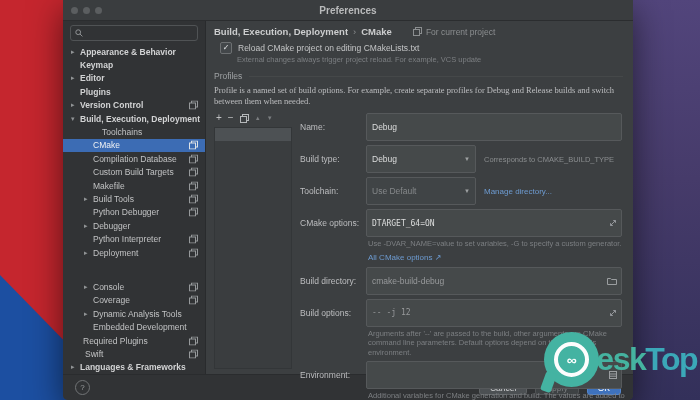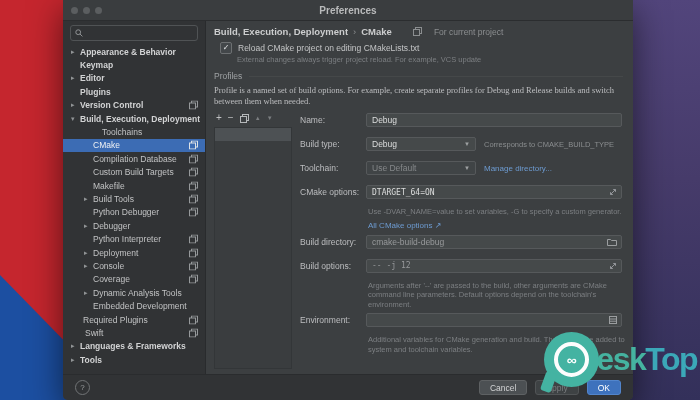--- a/index.html
+++ b/index.html
@@ -27,41 +27,41 @@
   .trow .picon{display:none;}
   .trow.has-icon .picon{display:block;position:absolute;right:7px;top:50%;transform:translateY(-50%);}
   .picon rect{stroke:#96999b;fill:none;}
   .picon rect.back{fill:#313335;}
   .trow.selected .picon rect{stroke:#dde2e6;}
   .trow.selected .picon rect.back{fill:#3c6cb4;}
   
   .content{flex:1;min-width:0;padding:3px 10px 0 8px;color:#bdbec0;position:relative;}
   .breadcrumb{display:flex;align-items:center;height:15px;font-size:9.5px;font-weight:700;color:#cccdce;gap:5px;}
   .bc-sep{color:#8b8e90;font-weight:400;}
-  .bc-scope{display:flex;align-items:center;gap:12px;margin-left:16px;font-weight:400;font-size:8.5px;color:#8b8e90;}
+  .bc-scope{display:flex;align-items:center;gap:4px;margin-left:16px;font-weight:400;font-size:8.5px;color:#8b8e90;}
   .cb-row{display:flex;align-items:center;gap:6px;margin:3px 0 0 6px;height:12px;}
   .checkbox{width:10px;height:10px;flex:none;background:#43474a;border:1px solid #6d7072;border-radius:2px;color:#e4e6e7;font-size:8px;line-height:9px;text-align:center;}
   .cb-label{font-size:8.5px;color:#c4c5c6;}
   .cb-note{margin:1px 0 0 23px;font-size:7.5px;color:#7c7f82;}
   .section{display:flex;align-items:center;margin-top:7px;font-size:8.5px;color:#9fa2a4;gap:7px;}
   .section:after{content:"";flex:1;height:1px;background:#454849;}
   .pdesc{margin-top:4px;font-size:8.5px;line-height:10.5px;color:#bdbec0;max-width:414px;font-family:Liberation Serif, serif;}
   .pbody{display:flex;gap:8px;margin-top:6px;}
   .plist{width:78px;flex:none;}
   .ptoolbar{display:flex;align-items:center;gap:6px;height:12px;padding-left:2px;color:#c0c2c3;font-size:10px;}
   .ptool{line-height:10px;}
   .ptool.dim{color:#7c7f81;font-size:6px;}
   .pitems{margin-top:3px;height:240px;background:#3a3d3f;border:1px solid #333638;}
   .pitem{height:13px;line-height:13px;padding-left:6px;font-size:8.5px;color:#cdcecf;}
   .pitem.selected{background:#4d5154;}
   
   .form{flex:1;min-width:0;padding-top:1px;}
-  .frow{display:flex;align-items:center;margin-bottom:10px;}
+  .frow{display:flex;align-items:center;margin-bottom:4px;}
   .flabel{width:66px;flex:none;font-size:8.5px;color:#bdbec0;}
-  .input{height:14px;background:#45494a;border:1px solid #56595b;border-radius:2px;display:flex;align-items:center;padding:0 5px;font-size:8.5px;color:#dcdddd;position:relative;box-sizing:border-box;}
+  .input{height:28px;background:#45494a;border:1px solid #56595b;border-radius:2px;display:flex;align-items:center;padding:0 5px;font-size:8.5px;color:#dcdddd;position:relative;box-sizing:border-box;}
   .input.full{width:256px;}
   .input.combo{width:110px;justify-content:space-between;}
   .combo-arrow{font-size:6px;color:#9da0a2;}
   .input.disabled{background:#404446;color:#85888a;}
   .dimval{color:#97999b;}
   .mono{font-family:"DejaVu Sans Mono",monospace;font-size:8px;}
   .end-ico{position:absolute;right:4px;top:50%;transform:translateY(-50%);}
   .fcomment{margin-left:8px;font-size:7.5px;color:#8a8d8f;white-space:nowrap;}
   .flink{margin-left:8px;font-size:8px;color:#6d9bd1;white-space:nowrap;}
   .fhelp{margin:-2px 0 4px 68px;font-size:7.5px;line-height:9.5px;color:#7c7f82;width:272px;}
@@ -214,21 +214,21 @@
               </svg>
             </div>
             <div class="trow has-icon" style="padding-left: 21px;">
               <span class="arr">▸</span>
               <span class="lbl">Deployment</span>
               <svg class="picon" width="9" height="9" viewBox="0 0 9 9">
                 <rect x="2.5" y="0.5" width="6" height="6"></rect>
                 <rect class="back" x="0.5" y="2.5" width="6" height="6"></rect>
               </svg>
             </div>
-            <div class="trow has-icon" style="padding-left: 21px;">
+            <div class="trow has-icon" style="padding-left: 21px; margin-top: 21px;">
               <span class="arr">▸</span>
               <span class="lbl">Console</span>
               <svg class="picon" width="9" height="9" viewBox="0 0 9 9">
                 <rect x="2.5" y="0.5" width="6" height="6"></rect>
                 <rect class="back" x="0.5" y="2.5" width="6" height="6"></rect>
               </svg>
             </div>
             <div class="trow has-icon" style="padding-left: 21px;">
               <span class="arr"></span>
               <span class="lbl">Coverage</span>

